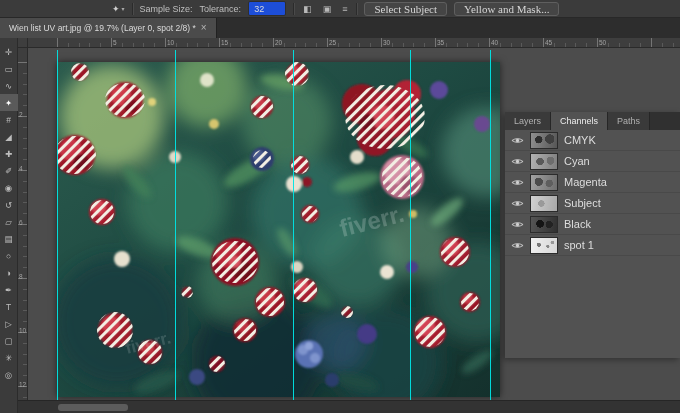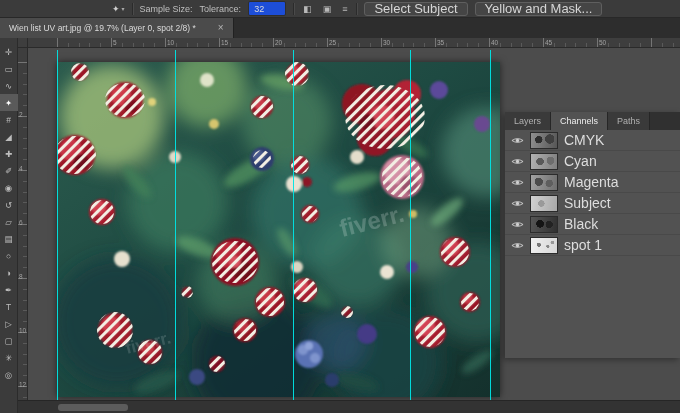--- a/index.html
+++ b/index.html
@@ -12,27 +12,27 @@
     border-bottom:1px solid #282828;display:flex;align-items:center;gap:7px;
     padding-left:112px;font-size:9px;color:#c6c6c6;z-index:40;box-sizing:border-box}
   .sep{width:1px;height:12px;background:#2b2b2b;box-shadow:1px 0 0 #4a4a4a}
   .lbl{color:#bfbfbf;white-space:nowrap}
   .dropdown{display:flex;align-items:center;gap:5px;background:#434343;border:1px solid #2e2e2e;
     border-radius:2px;height:13px;padding:0 6px;color:#d8d8d8;white-space:nowrap}
   .arr{font-size:6px;color:#a8a8a8}
   .field{background:#1d4ed8;border:1px solid #2e2e2e;border-radius:2px;height:13px;min-width:26px;
     padding:0 5px;display:flex;align-items:center;color:#dadada}
   .obicon{color:#b9b9b9;font-size:9px;padding:0 2px}
-  .btn{background:#454545;border:1px solid #5f5f5f;border-radius:3px;color:#d6d6d6;font-size:13px;
-    height:14px;line-height:12px;padding:0 9px;font-family:Liberation Sans, sans-serif;white-space:nowrap}
+  .btn{background:#454545;border:1px solid #5f5f5f;border-radius:3px;color:#d6d6d6;font-size:11px;
+    height:14px;line-height:12px;padding:0 9px;font-family:Liberation Serif, serif;white-space:nowrap}
   .tpreset{display:flex;align-items:center;gap:2px;color:#cfcfcf;font-size:9px}
 
   
   .tab-strip{position:absolute;left:0;top:18px;width:680px;height:20px;background:#2d2d2d;z-index:39;display:flex}
-  .doc-tab{display:flex;align-items:center;gap:22px;background:#4b4b4b;height:20px;padding:0 9px;
+  .doc-tab{display:flex;align-items:center;gap:5px;background:#4b4b4b;height:20px;padding:0 9px;
     border-right:1px solid #212121}
   .doc-title{font-size:8.5px;color:#dcdcdc;white-space:nowrap}
   .tab-close{color:#b5b5b5;font-size:10px;line-height:10px}
 
   
   .toolbox{position:absolute;left:0;top:38px;width:18px;height:375px;background:#3b3b3b;
     border-right:1px solid #2b2b2b;display:flex;flex-direction:column;align-items:center;
     padding-top:5px;z-index:38;box-sizing:border-box}
   .tool{width:18px;height:17px;display:flex;align-items:center;justify-content:center;
     font-size:8.5px;color:#bdbdbd}
@@ -72,21 +72,21 @@
   .panel-tabs{display:flex;height:18px;background:#2e2e2e}
   .ptab{display:flex;align-items:center;padding:0 9px;font-size:9px;color:#b0b0b0;background:#3a3a3a;
     border-right:1px solid #262626;height:18px;box-sizing:border-box;white-space:nowrap}
   .ptab.active{background:#525252;color:#ededed}
   .ptab-fill{flex:1;background:#303030}
   .chan-row{display:flex;align-items:center;gap:6px;height:21px;padding-left:6px;
     border-bottom:1px solid #494949;box-sizing:border-box}
   .chan-row.selected{background:#60707e;border-bottom:1px solid #55636f}
   .eye{width:13px;height:9px;flex:0 0 auto}
   .thumb{width:26px;height:15px;border:1px solid #2b2b2b;flex:0 0 auto;box-sizing:content-box}
-  .chan-label{font-size:14px;color:#dddddd;white-space:nowrap}
+  .chan-label{font-size:11px;color:#dddddd;white-space:nowrap}
   .t-cmyk{background:radial-gradient(circle at 30% 45%,#2e2e2e 0 18%,transparent 19%),
           radial-gradient(circle at 72% 40%,#404040 0 22%,transparent 23%),
           linear-gradient(100deg,#8f8f8f,#565656)}
   .t-cyan{background:radial-gradient(circle at 35% 50%,#5a5a5a 0 20%,transparent 21%),
           radial-gradient(circle at 75% 45%,#6d6d6d 0 18%,transparent 19%),
           linear-gradient(100deg,#b2b2b2,#7e7e7e)}
   .t-magenta{background:radial-gradient(circle at 30% 45%,#4c4c4c 0 20%,transparent 21%),
           radial-gradient(circle at 70% 55%,#5e5e5e 0 18%,transparent 19%),
           linear-gradient(100deg,#a2a2a2,#6e6e6e)}
   .t-yellow{background:radial-gradient(circle at 40% 50%,#9a9a9a 0 18%,transparent 19%),

